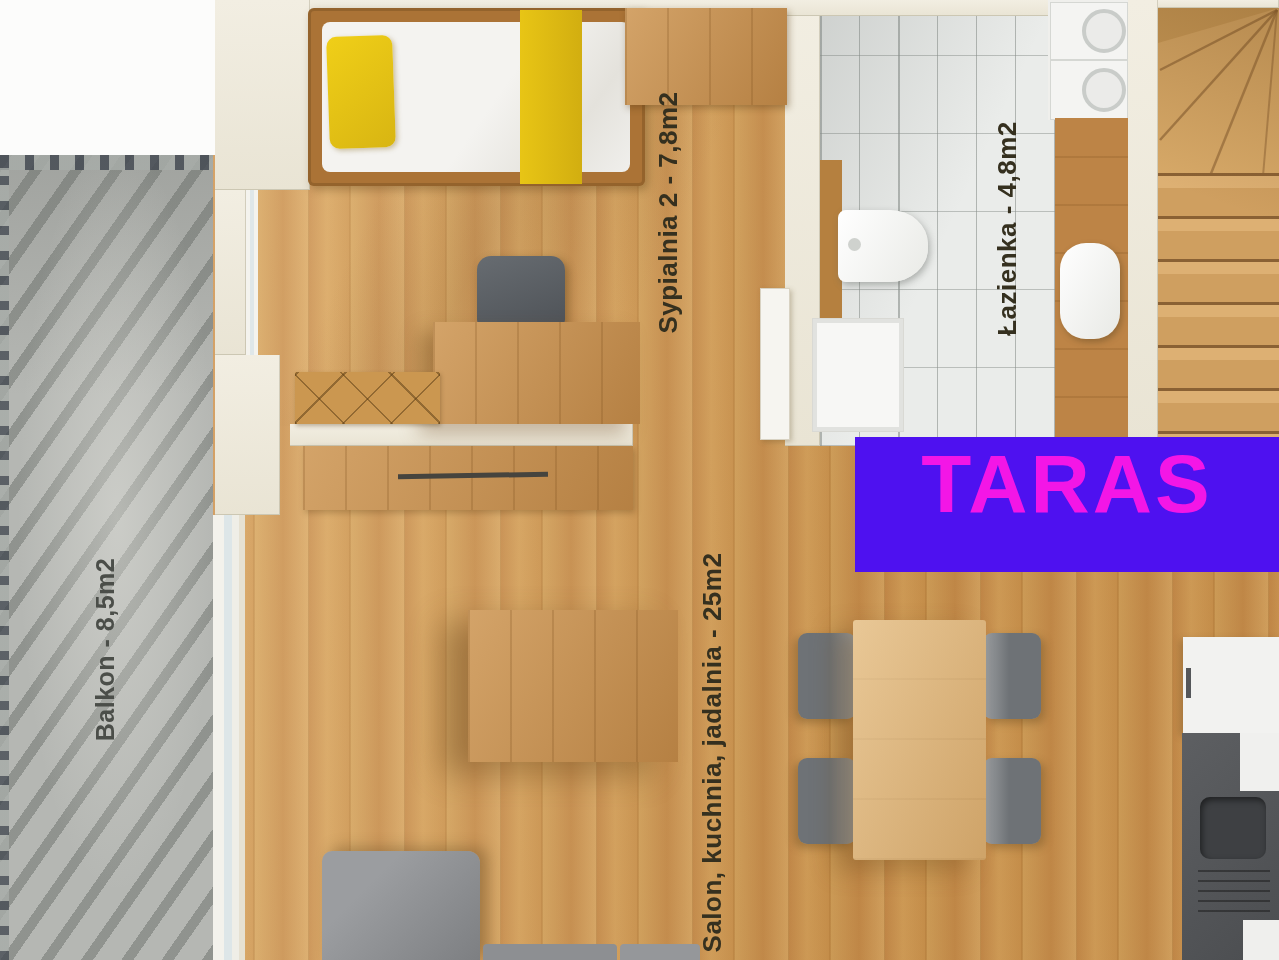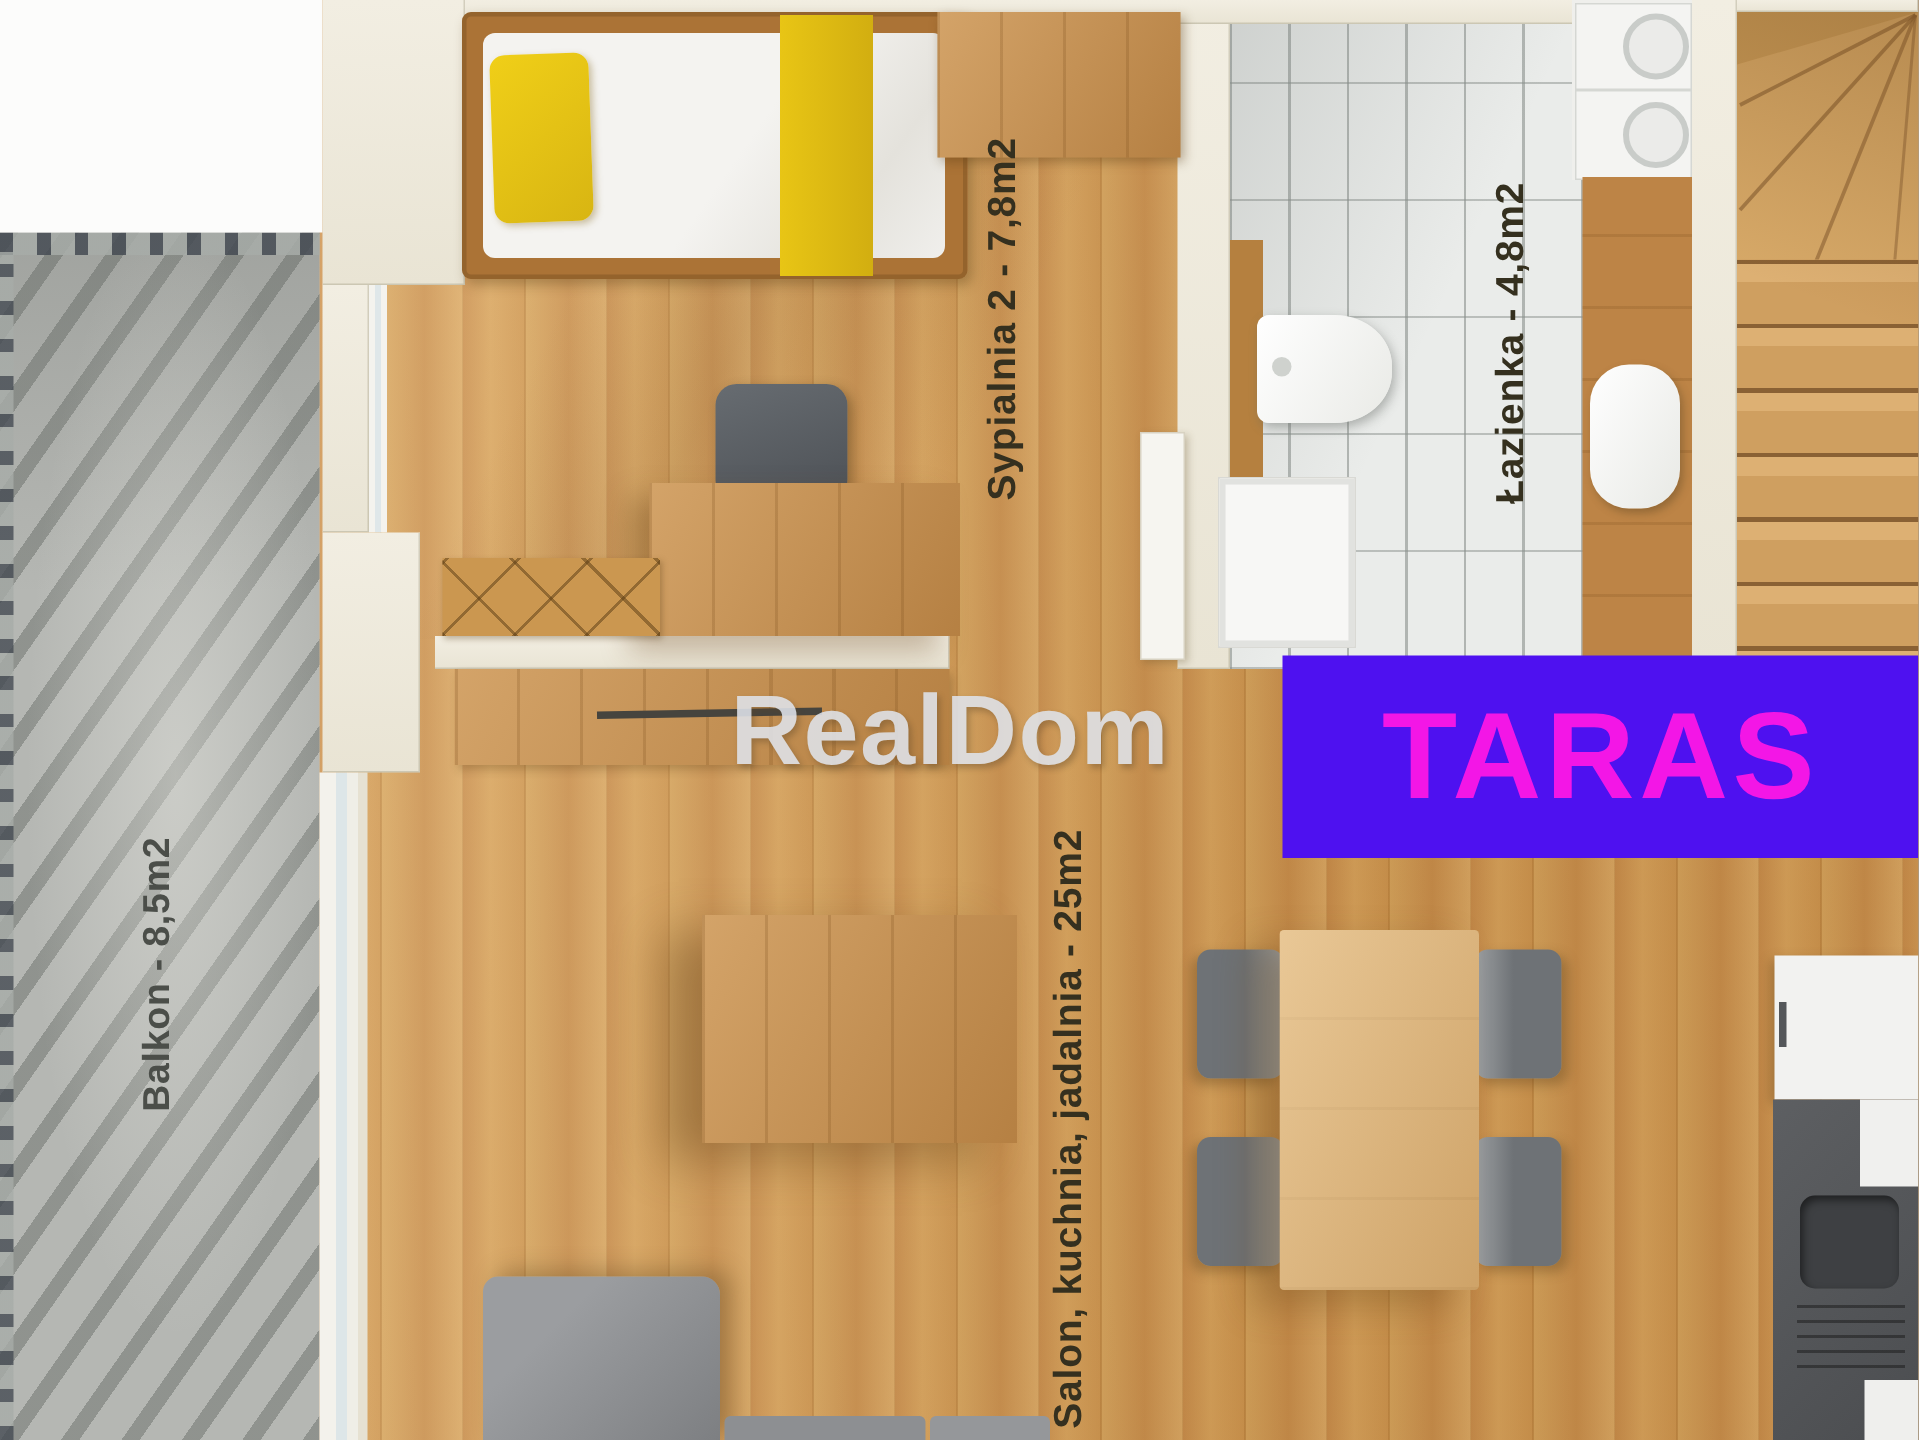--- a/index.html
+++ b/index.html
@@ -63,21 +63,21 @@
   .label{
     color:#35301f;font-weight:bold;font-size:26px;letter-spacing:.5px;
     text-align:center;white-space:nowrap;
     transform:rotate(-90deg);transform-origin:center center;
   }
   .watermark{
     color:#dfe3ea;opacity:.88;font-weight:bold;font-size:66px;letter-spacing:1px;
     text-shadow:2px 3px 4px rgba(95,72,40,.45);white-space:nowrap;
   }
   .taras{
-    display:flex;align-items:center;justify-content:center;
+    display:flex;justify-content:center;
     font-weight:bold;font-size:82px;letter-spacing:3px;
   }
 </style>
 </head>
 <body>
 
 <div id="plan">
 
   <div class="abs wood-floor" style="left:213px;top:0;width:1066px;height:960px;"></div>
   <div class="abs bedroom-shade" style="left:258px;top:16px;width:530px;height:410px;"></div>
@@ -202,19 +202,18 @@
               background:#3e4043;box-shadow:inset 2px 3px 6px rgba(0,0,0,.5);"></div>
   <div class="abs" style="left:1198px;top:866px;width:72px;height:46px;
               background:repeating-linear-gradient(0deg, rgba(25,25,25,.5) 0 2px, rgba(0,0,0,0) 2px 10px);"></div>
   <div class="abs" style="left:1243px;top:920px;width:36px;height:40px;background:#efefed;"></div>
 
   <div class="abs label" style="left:528px;top:197px;width:280px;">Sypialnia 2 - 7,8m2</div>
   <div class="abs label" style="left:887px;top:213px;width:240px;">Łazienka - 4,8m2</div>
   <div class="abs label" style="left:-5px;top:635px;width:220px;font-size:25px;color:#4b4e49;">Balkon - 8,5m2</div>
   <div class="abs label" style="left:497px;top:737px;width:430px;">Salon, kuchnia, jadalnia - 25m2</div>
 
-  <div class="abs watermark" style="left:487px;top:448px;">RealDom</div>
 
   <div class="abs taras" style="left:855px;top:437px;width:424px;height:135px;background:#4e11f0;color:#f316e6;">
     <span>TARAS</span>
   </div>
 
 </div>
 
 </body></html>

